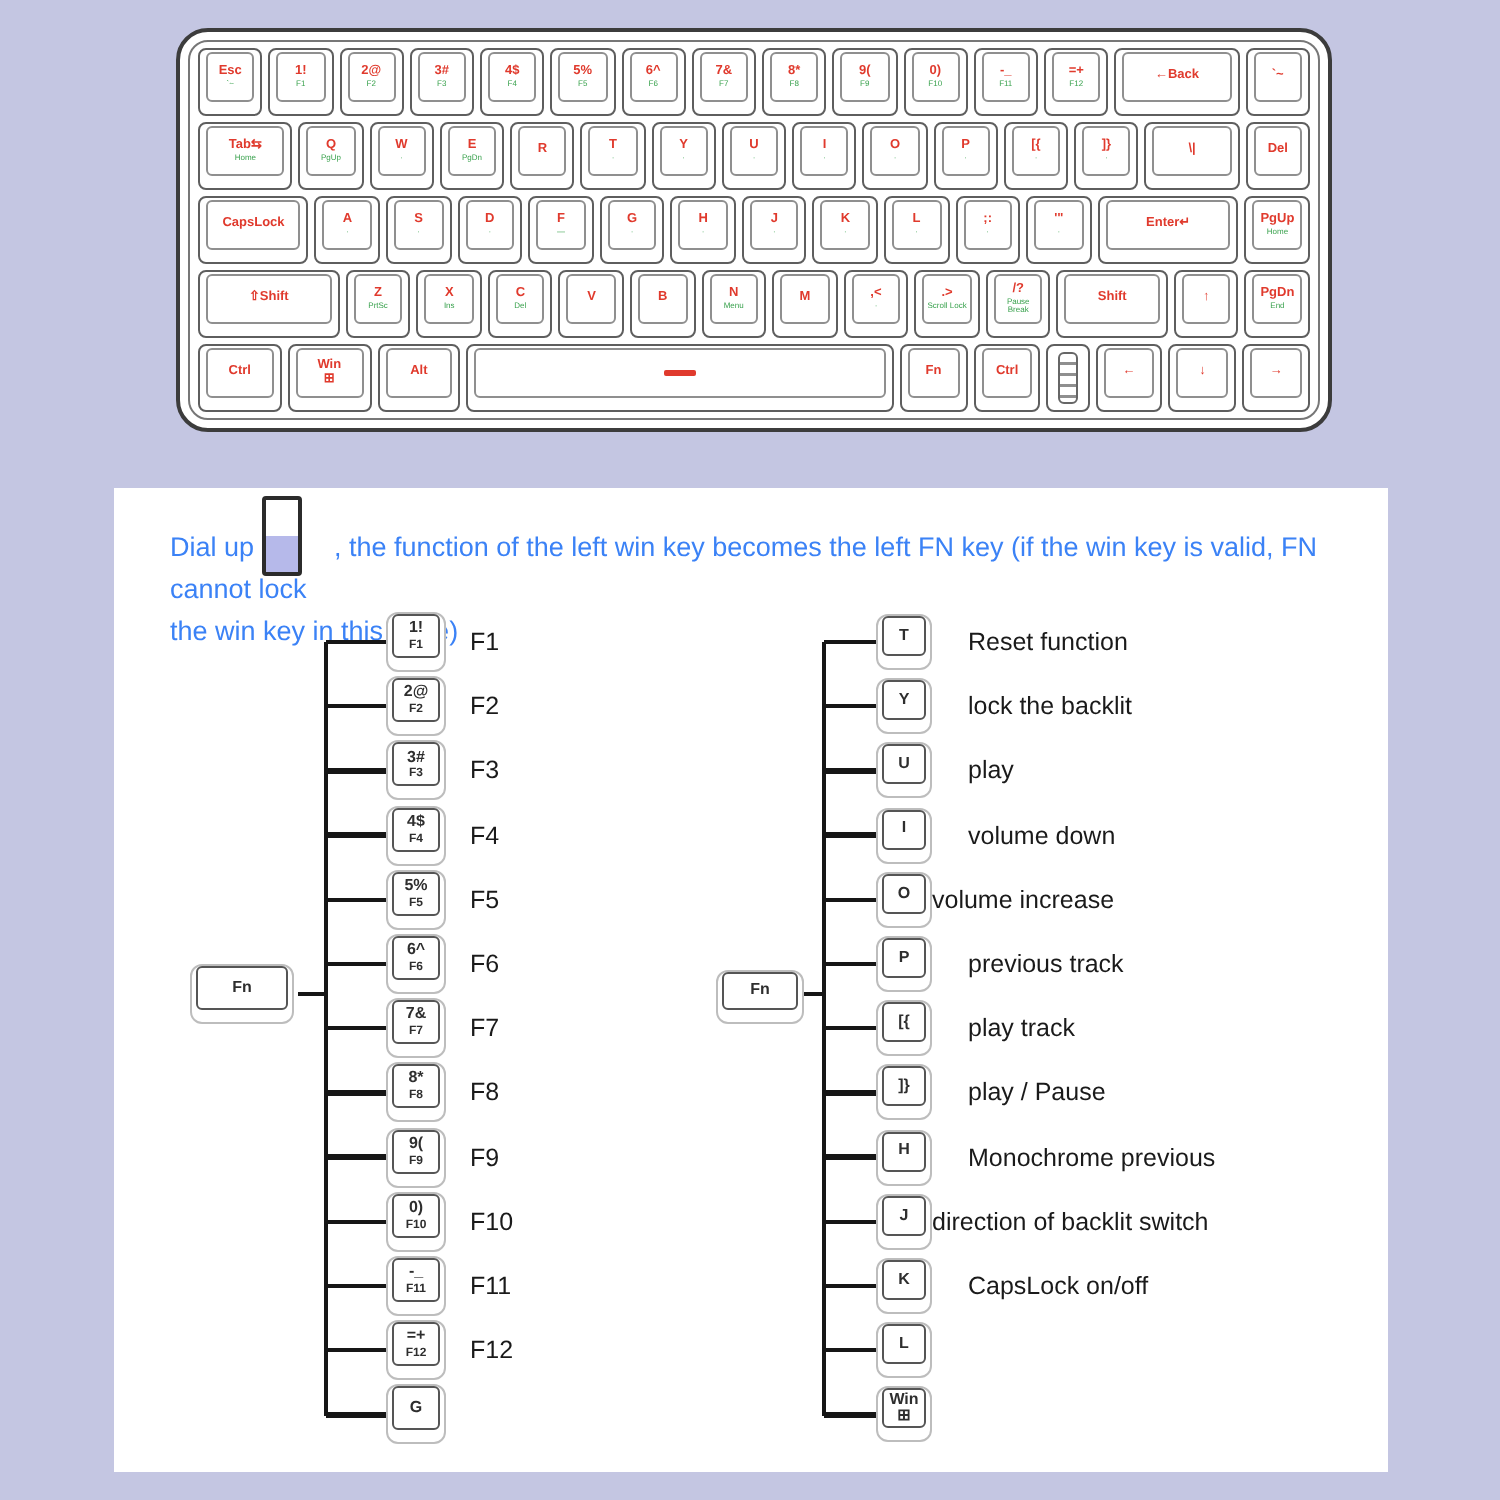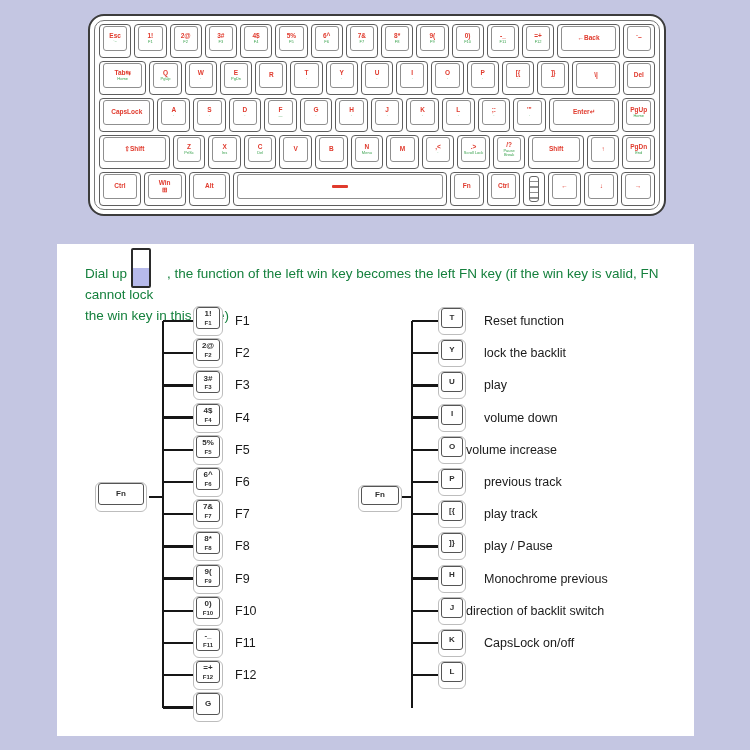--- a/index.html
+++ b/index.html
@@ -16,21 +16,21 @@
   .kb-face{position:absolute;left:3px;right:3px;top:1px;bottom:6px;border:1px solid #8f8f8f;border-radius:3px;
     display:flex;flex-direction:column;align-items:center;justify-content:center;overflow:hidden;line-height:1;}
   .kb-main{font-size:6.5px;font-weight:bold;color:#e03a2d;white-space:pre-line;text-align:center;}
   .kb-sub{font-size:4px;color:#3aa24e;text-align:center;line-height:1.05;margin-top:1px;white-space:normal;}
   .space-dash{width:16px;height:2.5px;background:#e03a2d;border-radius:1px;}
   .roller-inner{position:absolute;left:22%;right:22%;top:8%;bottom:8%;border:1px solid #666;border-radius:3px;
     background:repeating-linear-gradient(to bottom,#fff 0 4px,#8f8f8f 4px 5.5px);}
 
   
   .panel{position:absolute;left:57px;top:244px;width:637px;height:492px;background:#ffffff;}
-  .intro{position:relative;margin:20px 0 0 28px;width:580px;color:#15803d;font-size:13.5px;line-height:1.55;}
+  .intro{position:relative;margin:20px 0 0 28px;width:580px;color:#3b82f6;font-size:13.5px;line-height:1.55;}
   .intro .spacer{display:inline-block;width:40px;}
   .dial-icon{position:absolute;left:46px;top:-16px;width:16px;height:36px;border:2px solid #2b2b2b;border-radius:2px;
     background:linear-gradient(to bottom,#ffffff 0 18px,#b6b9ea 18px 100%);}
 
   
   .map-rows{position:absolute;display:flex;flex-direction:column;}
   .map-row{height:32.2px;display:flex;align-items:center;}
   .branch{height:2.4px;background:#161616;flex:none;}
   .bus{position:absolute;width:2.4px;background:#161616;}
   .fnkey{position:absolute;}
@@ -738,17 +738,27 @@
           </div>
           <div class="map-row">
             <div class="branch" style="width: 26px;"></div>
             <div class="dkey" style="width: 28px; height: 28px;">
               <div class="skirt"></div>
               <div class="face">
                 <div class="k1">L</div>
               </div>
             </div>
           </div>
+          <div class="map-row">
+            <div class="branch" style="width: 26px;"></div>
+            <div class="dkey" style="width: 28px; height: 28px;">
+              <div class="skirt"></div>
+              <div class="face">
+                <div class="k1">Win
+⊞</div>
+              </div>
+            </div>
+          </div>
         </div>
     </div>
 
   </div>
 </div>
 
 </body></html>

